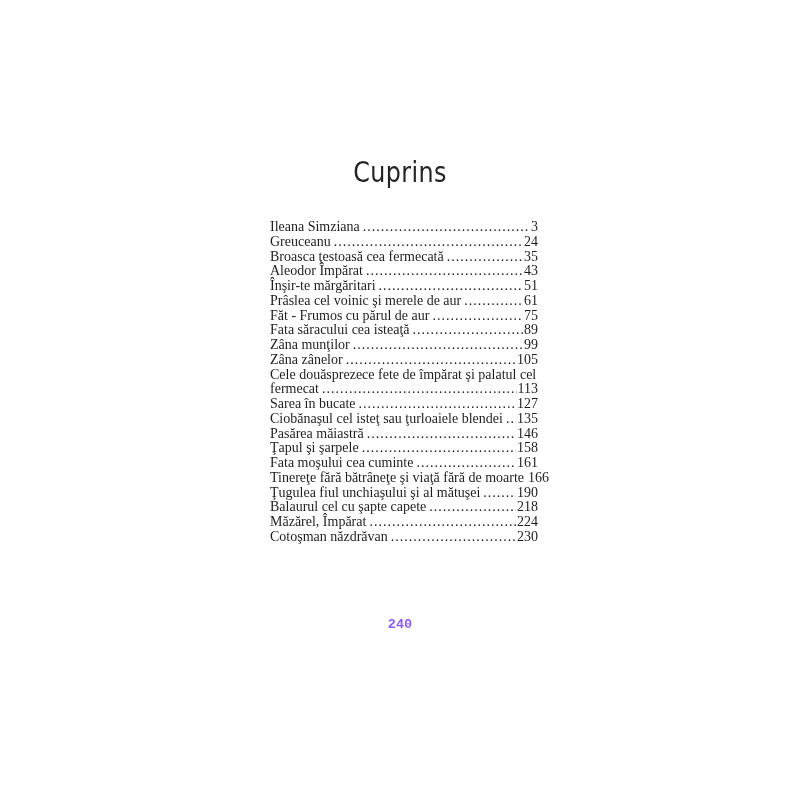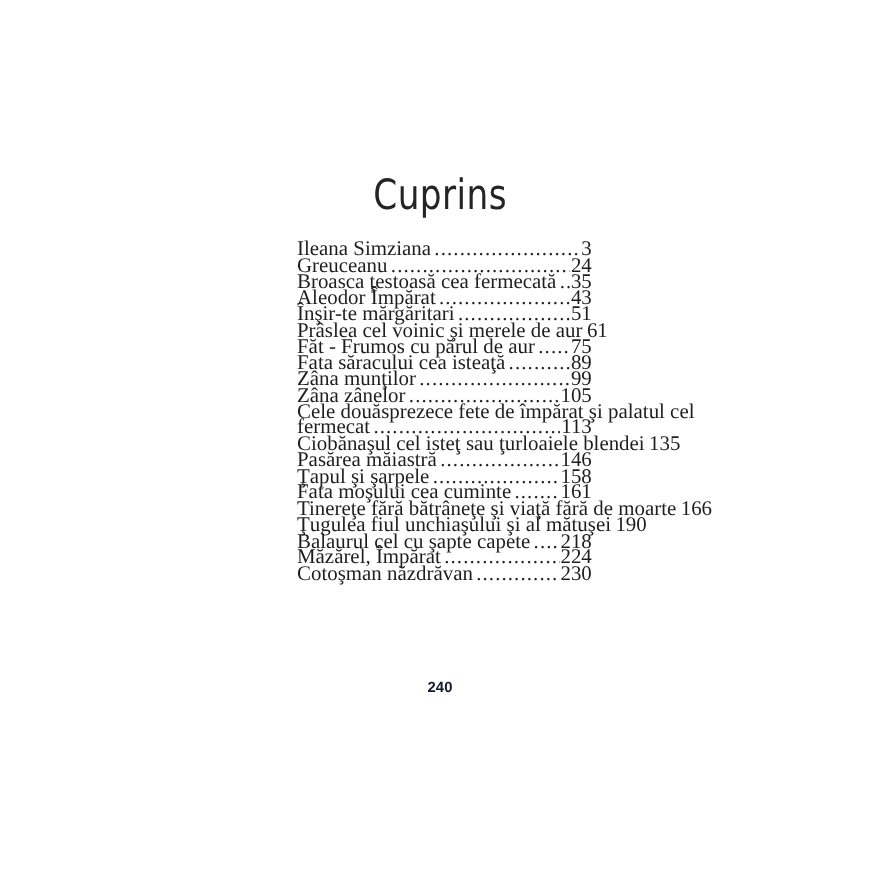--- a/index.html
+++ b/index.html
@@ -16,36 +16,36 @@
     font-family: "Liberation Serif", serif;
     color: #1e1e1e;
   }
   .page-title {
     position: absolute;
     top: 155px;
     left: 0;
     right: 0;
     text-align: center;
     font-family: "DejaVu Sans", sans-serif;
-    font-size: 38px;
+    font-size: 29px;
     font-weight: 400;
     color: #242424;
     letter-spacing: 0.5px;
   }
   .page-title .tt-inner {
     display: inline-block;
     transform: scaleX(0.82);
     transform-origin: center;
   }
   .toc {
     position: absolute;
     left: 270px;
     top: 220px;
     width: 268px;
-    font-size: 19px;
+    font-size: 14px;
     line-height: 14.75px;
   }
   .row {
     display: flex;
     align-items: baseline;
     white-space: nowrap;
   }
   .row .tt {
     flex: 0 0 auto;
   }
@@ -64,24 +64,24 @@
   .row .pg {
     flex: 0 0 auto;
     text-align: right;
   }
   .page-footer {
     position: absolute;
     top: 617px;
     left: 0;
     right: 0;
     text-align: center;
-    font-family: Liberation Sans, sans-serif;
+    font-family: Liberation Mono, monospace;
     font-size: 13.5px;
     font-weight: 700;
-    color: #0f172a;
+    color: #8b5cf6;
   }
 </style>
 </head>
 <body>
 
 <div class="sheet">
   <div class="page-title">
     <span class="tt-inner">Cuprins</span>
   </div>
 
@@ -138,20 +138,25 @@
       </div>
       <div class="row cont">
         <span class="tt">Cele douăsprezece fete de împărat şi palatul cel</span>
       </div>
       <div class="row">
         <span class="tt">fermecat</span>
         <span class="dots"></span>
         <span class="pg">113</span>
       </div>
       <div class="row">
+        <span class="tt">Sarea în bucate</span>
+        <span class="dots"></span>
+        <span class="pg">127</span>
+      </div>
+      <div class="row">
         <span class="tt">Ciobănaşul cel isteţ sau ţurloaiele blendei</span>
         <span class="dots"></span>
         <span class="pg">135</span>
       </div>
       <div class="row">
         <span class="tt">Pasărea măiastră</span>
         <span class="dots"></span>
         <span class="pg">146</span>
       </div>
       <div class="row">

